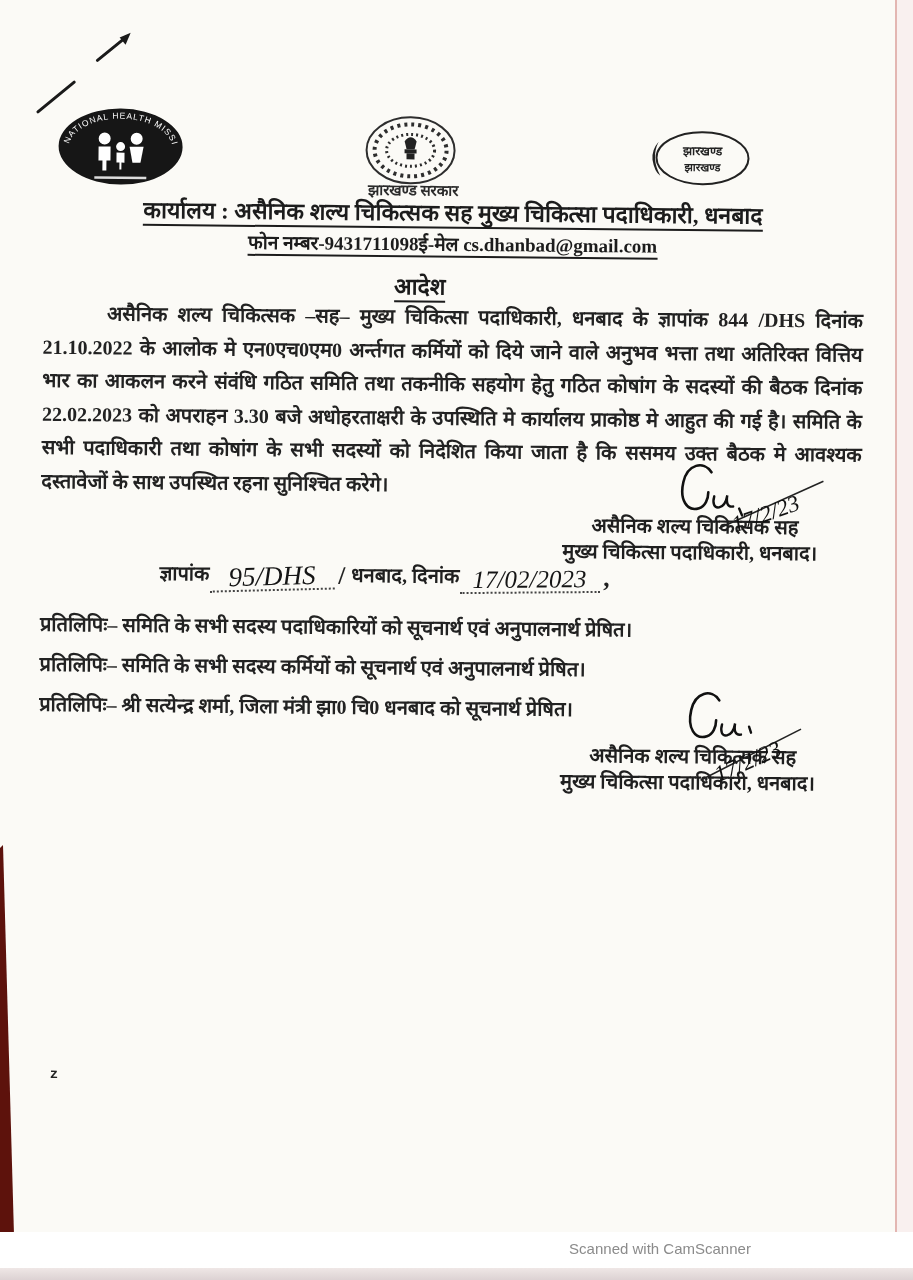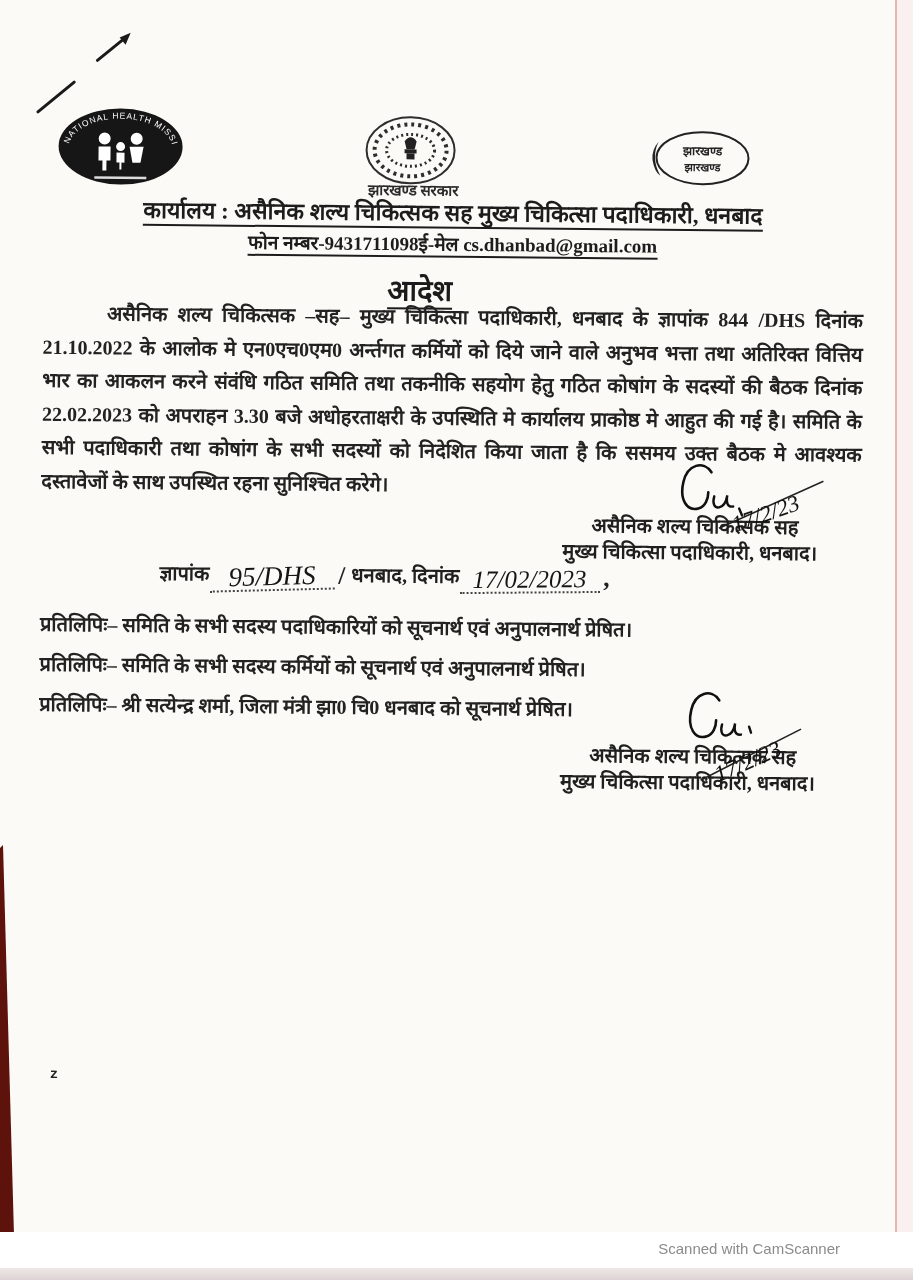--- a/index.html
+++ b/index.html
@@ -28,21 +28,21 @@
   .logo-oval { position:absolute; left:646px; top:122px; }
   .office-line { position:absolute; left:40px; top:192px; width:830px; text-align:center; }
   .office-line span { font-size:23px; font-weight:bold; color:#1c1c1c;
                       border-bottom:2px solid #1c1c1c; padding-bottom:1px; }
   .contact-line { position:absolute; left:40px; top:227px; width:830px; text-align:center; }
   .contact-line span { font-size:19px; font-weight:bold; color:#1c1c1c;
                        border-bottom:2px solid #1c1c1c; padding-bottom:1px; }
 
   
   .order-title { position:absolute; left:0; top:266px; width:845px; text-align:center; }
-  .order-title span { font-size:29px; font-weight:bold; color:#1b1b1b;
+  .order-title span { font-size:23px; font-weight:bold; color:#1b1b1b;
                       border-bottom:2px solid #1b1b1b; padding-bottom:1px; }
   .order-body { position:absolute; left:46px; top:297px; width:820px;
                 font-size:20px; font-weight:600; line-height:33.5px; color:#222;
                 text-align:justify; text-indent:64px; }
 
   
   .sig-svg { position:absolute; z-index:3; }
   .sig1 { left:628px; top:452px; }
   .sig2 { left:648px; top:678px; }
   .sig-line { position:absolute; text-align:center; font-size:20px; font-weight:600; color:#1f1f1f; }
@@ -61,21 +61,21 @@
                border-bottom:2px dotted #444; transform:rotate(-1deg); line-height:25px; }
   .memo-slash { font-size:25px; font-weight:600; padding:0 6px 2px 4px; color:#1f1f1f; }
   .memo-comma { font-size:25px; font-weight:600; padding:0 0 2px 4px; color:#1f1f1f; }
 
   
   .copy-line { position:absolute; left:46px; width:730px; font-size:20px; font-weight:600; color:#222; }
   .copy-1 { top:610px; } .copy-2 { top:650px; } .copy-3 { top:690px; }
 
   
   .footer-white { position:absolute; left:0; top:1232px; width:913px; height:36px; background:#ffffff; }
-  .footer-credit { position:absolute; left:480px; top:1240px; width:360px; text-align:right;
+  .footer-credit { position:absolute; left:480px; top:1240px; width:360px; text-align:center;
                    font-family:"Liberation Sans", sans-serif; font-size:15px; color:#8b8b8b; }
   .footer-strip { position:absolute; left:0; top:1268px; width:913px; height:12px;
                   background:linear-gradient(#efe7e6,#dcd2d3); }
 </style>
 </head>
 <body>
 
 <div class="page">
   <div class="scan-area">
 

